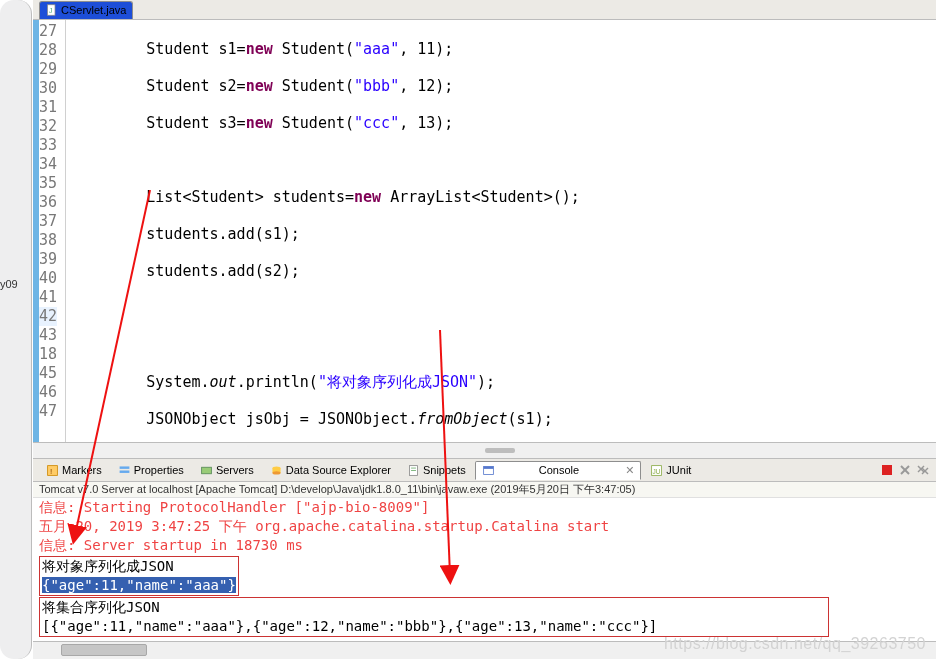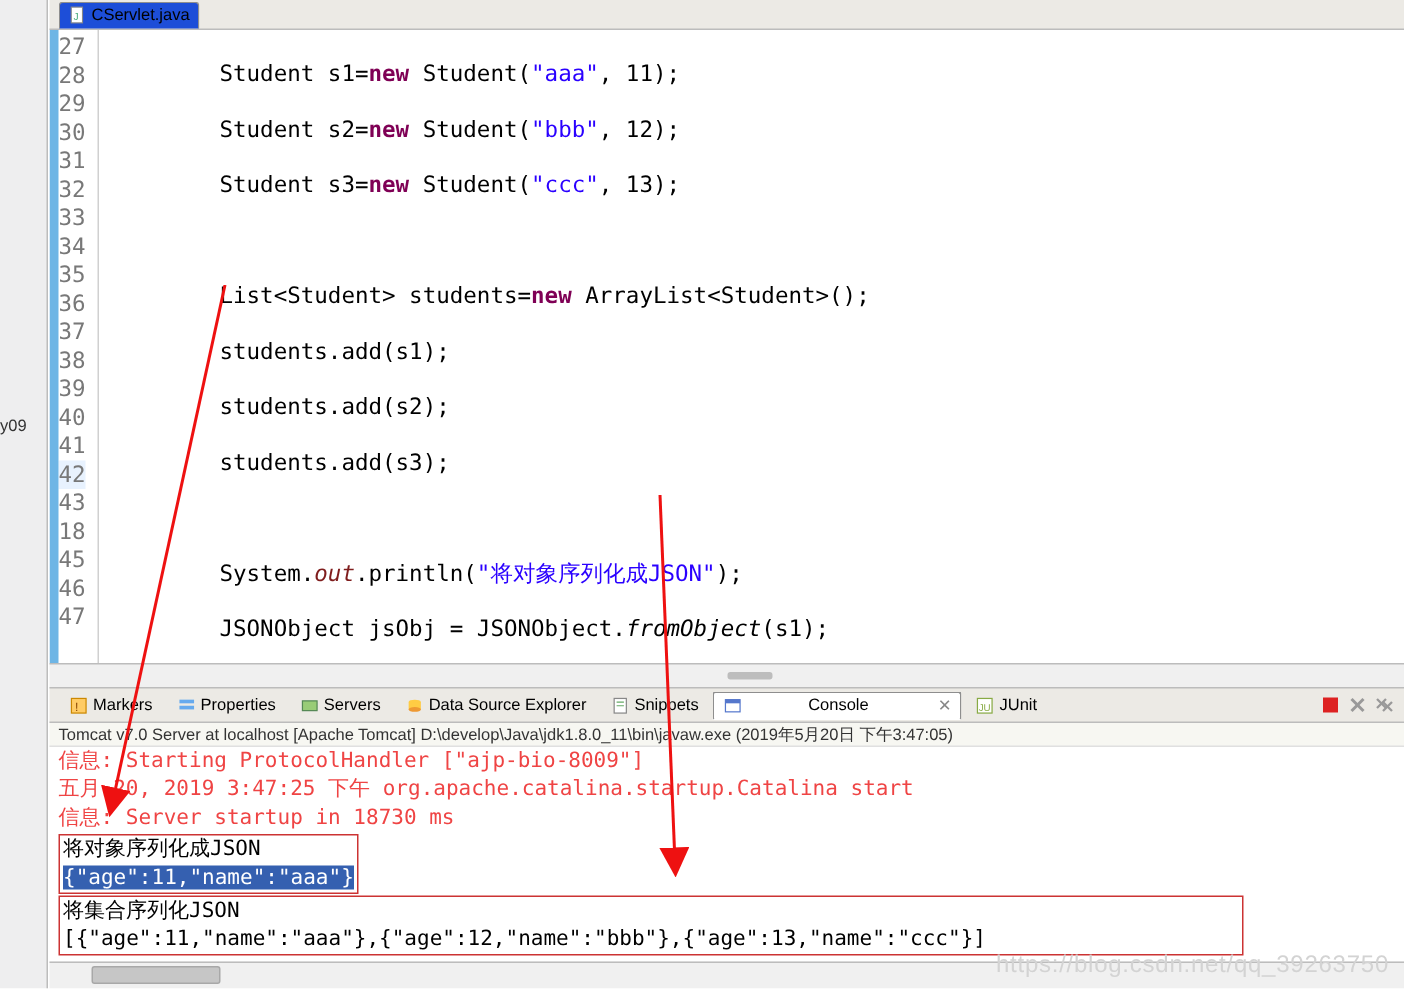--- a/index.html
+++ b/index.html
@@ -1,31 +1,31 @@
 <!DOCTYPE html>
 <html><head>
 <meta charset="utf-8">
 <style>
   * { margin:0; padding:0; box-sizing:border-box; }
   body { font-family: Tahoma, Verdana, sans-serif; font-size:12px; background:#fff; color:#000; width:936px; height:659px; overflow:hidden; position:relative; }
-  .left-gutter { position:absolute; left:0; top:0; width:32px; height:659px; background:#eeeeef; border-right:1px solid #bcbcbc; }
+  .left-gutter { position:absolute; left:0; top:0; width:32px; height:659px; background:#eeeeef; border-right:1px solid #bcbcbc;border-radius:14px; }
   .left-gutter .txt { position:absolute; top:278px; left:0px; font-size:11px; color:#333; }
   .main { position:absolute; left:33px; top:0; right:0; bottom:0; display:flex; flex-direction:column; }
   .editor-tab-bar { height:20px; background:#eceae5; border-bottom:1px solid #bcbcbc; display:flex; align-items:center; padding-left:6px; gap:4px; }
   .editor-tab { height:18px; background:#1d4ed8; border:1px solid #8e8e8e; border-bottom:none; border-radius:3px 3px 0 0; padding:0 6px; display:flex; align-items:center; gap:3px; font-size:11px; }
   .editor-tab .ico { width:12px; height:12px; }
   .editor-area { flex:1; display:flex; overflow:hidden; background:#fff; position:relative; }
   .line-numbers { background:#fff; border-right:1px solid #d0d0d0; padding:2px 8px 6px 6px; font-family:Consolas,monospace; font-size:15px; color:#787878; text-align:right; user-select:none; }
   .line-numbers div { height:19px; line-height:19px; }
   .line-numbers .strip { position:absolute; left:0; top:0; width:6px; height:100%; background:#6eb5e5; }
   .code { padding:2px 0 6px 8px; font-family:Consolas,monospace; font-size:15px; white-space:pre; }
   .code .ln { height:19px; line-height:19px; }
   .kw { color:#7f0055; font-weight:bold; }
   .str { color:#2a00ff; }
-  .fld { color:#7f1d1d; font-style:italic; }
+  .fld { color:#000000; font-style:italic; }
   .mth { font-style:italic; }
   .ruler { height:16px; background:#f0f0f0; border-top:1px solid #bcbcbc; position:relative; }
   .ruler .handle { position:absolute; left:50%; top:5px; width:30px; height:5px; background:#bdbdbd; border-radius:2px; }
   .tabs-bar { height:24px; background:#eceae5; border-top:1px solid #bcbcbc; border-bottom:1px solid #bcbcbc; display:flex; align-items:center; padding-left:6px; gap:2px; font-size:11px; }
   .tab { padding:2px 6px; display:flex; align-items:center; gap:3px; border:1px solid transparent; border-radius:2px 2px 0 0; cursor:default; }
   .tab.active { background:#fff; border:1px solid #8e8e8e; border-bottom:1px solid #fff;gap:44px; }
   .tab .ico { width:13px; height:13px; }
   .tabs-bar .right-ico { margin-left:auto; display:flex; gap:4px; padding-right:6px; }
   .right-ico span { width:14px; height:14px; cursor:pointer; }
   .console-hdr { height:16px; background:#f7f7f2; padding:0 6px; font-size:11px; color:#333; border-bottom:1px solid #e0e0e0; display:flex; align-items:center; }
@@ -83,21 +83,21 @@
         <div>47</div>
     </div>
     <div class="code">
 <div class="ln"><span>        </span><span>Student s1=</span><span class="kw">new</span><span> Student(</span><span class="str">"aaa"</span><span>, 11);</span></div>
 <div class="ln"><span>        </span><span>Student s2=</span><span class="kw">new</span><span> Student(</span><span class="str">"bbb"</span><span>, 12);</span></div>
 <div class="ln"><span>        </span><span>Student s3=</span><span class="kw">new</span><span> Student(</span><span class="str">"ccc"</span><span>, 13);</span></div>
 <div class="ln"></div>
 <div class="ln"><span>        </span><span>List&lt;Student&gt; students=</span><span class="kw">new</span><span> ArrayList&lt;Student&gt;();</span></div>
 <div class="ln"><span>        </span><span>students.add(s1);</span></div>
 <div class="ln"><span>        </span><span>students.add(s2);</span></div>
-<div class="ln"><span>        </span><span>students.add(s3);</span></div>
+<div class="ln"><span>        </span></div>
 <div class="ln"></div>
 <div class="ln"><span>        </span><span>System.</span><span class="fld">out</span><span>.println(</span><span class="str">"将对象序列化成JSON"</span><span>);</span></div>
 <div class="ln"><span>        </span><span>JSONObject jsObj = JSONObject.</span><span class="mth">fromObject</span><span>(s1);</span></div>
 
 
 
 
 
 
 

